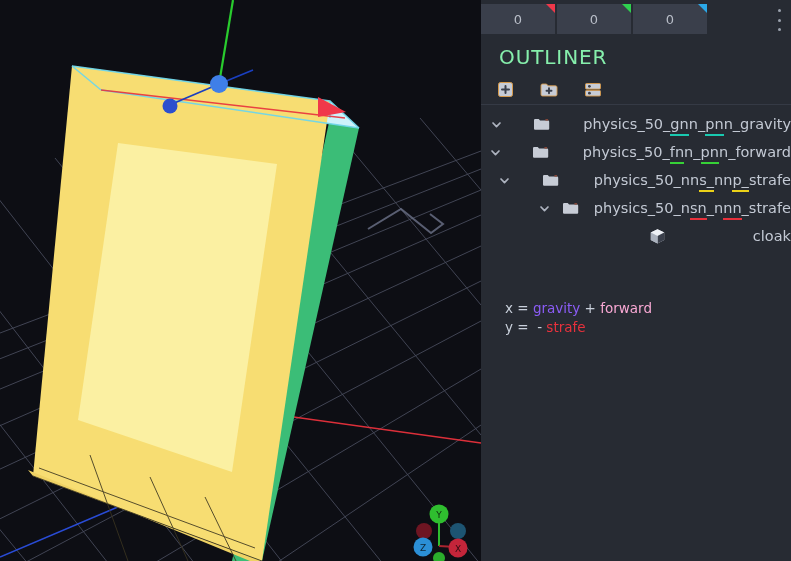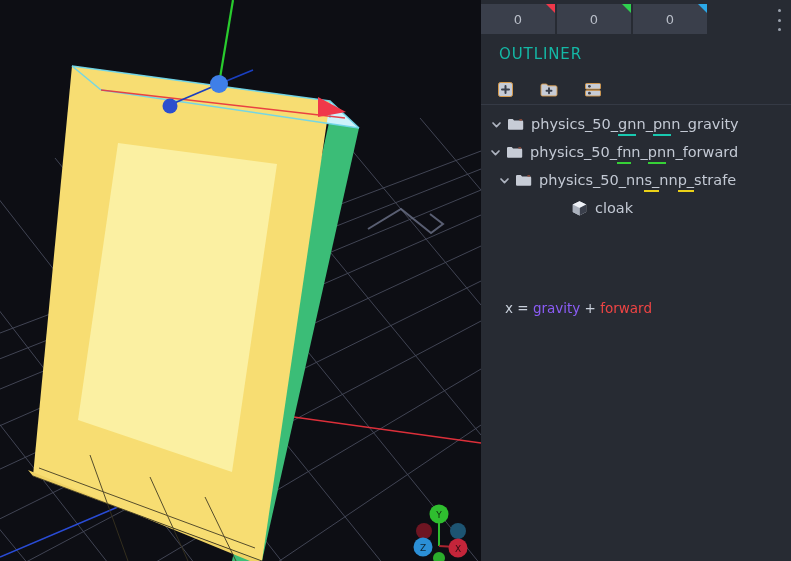--- a/index.html
+++ b/index.html
@@ -89,22 +89,22 @@
     display: block;
     width: 3px; height: 3px;
     border-radius: 50%;
     background: #9aa1ad;
   }
 
   
   #outliner-title {
     position: absolute;
     left: 18px; top: 45px;
-    color: #14b8a6;
-    font-size: 15px;
+    color: #86efac;
+    font-size: 20px;
     letter-spacing: 0.9px;
     font-family: "DejaVu Sans", sans-serif;
   }
 
   
   #outliner-toolbar {
     position: absolute;
     left: 12px; top: 78px;
     display: flex;
     gap: 20px;
@@ -130,20 +130,21 @@
     position: absolute;
     left: 0; top: 110px;
     width: 310px;
   }
   .tree-row {
     display: flex;
     align-items: center;
     height: 28px;
     cursor: pointer;
     white-space: nowrap;
+    justify-content: space-between;
   }
   .chev {
     width: 14px; height: 14px;
     margin-right: 3px;
     flex: none;
     display: flex;
     align-items: center;
     justify-content: center;
   }
   .ic {
@@ -364,30 +365,45 @@
           </svg>
         </span>
         <span class="ic">
           <svg width="17" height="15" viewBox="0 0 17 15">
             <path d="M1 3.2 a1.1 1.1 0 0 1 1.1 -1.1 h3.6 l1.4 1.5 h8.0 a1.1 1.1 0 0 1 1.1 1.1 v7.0 a1.1 1.1 0 0 1 -1.1 1.1 h-13 a1.1 1.1 0 0 1 -1.1 -1.1 z" fill="#c7ccd6"></path>
             <path d="M12.4 2.1 h2.7 v1.5 h-2.7 z" fill="#8c4a3a"></path>
           </svg>
         </span>
         <span class="node-label"><span>physics_50_nn</span><span class="mark" style="--mc: #ebd118;">s_</span><span>nn</span><span class="mark" style="--mc: #ebd118;">p_</span><span>strafe</span></span>
       </div>
+      <div class="tree-row" style="padding-left: 56px;">
+        <span class="chev">
+          <svg width="11" height="11" viewBox="0 0 11 11">
+            <path d="M2 4 L5.5 7.6 L9 4" stroke="#aeb4c0" stroke-width="1.7" fill="none" stroke-linecap="round" stroke-linejoin="round"></path>
+          </svg>
+        </span>
+        <span class="ic">
+          <svg width="17" height="15" viewBox="0 0 17 15">
+            <path d="M1 3.2 a1.1 1.1 0 0 1 1.1 -1.1 h3.6 l1.4 1.5 h8.0 a1.1 1.1 0 0 1 1.1 1.1 v7.0 a1.1 1.1 0 0 1 -1.1 1.1 h-13 a1.1 1.1 0 0 1 -1.1 -1.1 z" fill="#c7ccd6"></path>
+            <path d="M12.4 2.1 h2.7 v1.5 h-2.7 z" fill="#8c4a3a"></path>
+          </svg>
+        </span>
+        <span class="node-label"><span>physics_50_n</span><span class="mark" style="--mc: #e8313c;">sn</span><span>_n</span><span class="mark" style="--mc: #e8313c;">nn</span><span>_strafe</span></span>
+      </div>
       <div class="tree-row" style="padding-left: 72px;">
         <span class="chev"></span>
         <span class="ic">
           <svg width="17" height="17" viewBox="0 0 17 17">
             <path d="M8.5 1.3 L15.2 4.6 L15.2 12.0 L8.5 15.4 L1.8 12.0 L1.8 4.6 Z" fill="#d9dee7"></path>
             <path d="M8.5 1.3 L15.2 4.6 L8.5 8.0 L1.8 4.6 Z" fill="#eef1f6"></path>
             <path d="M8.5 8.0 L15.2 4.6 L15.2 12.0 L8.5 15.4 Z" fill="#3a3f4b"></path>
             <path d="M8.5 8.0 L8.5 15.4 L1.8 12.0 L1.8 4.6 Z" fill="#aab1bd"></path>
           </svg>
         </span>
         <span class="node-label"><span>cloak</span></span>
       </div>
     </div>
 </div>
 
 <div id="expr">
-    <div class="expr-line"><span style="color: rgb(200, 207, 218);">x = </span><span style="color: #8b5cf6;">gravity</span><span style="color: rgb(200, 207, 218);"> + </span><span style="color: #ef4444; margin-top: 36px;">forward</span></div>
+    <div class="expr-line"><span style="color: rgb(200, 207, 218);">x = </span><span style="color: #8b5cf6;">gravity</span><span style="color: rgb(200, 207, 218);"> + </span><span style="color: #f9a8d4; margin-top: 36px;">forward</span></div>
+    <div class="expr-line"><span style="color: rgb(200, 207, 218);">y =  - </span><span style="color: rgb(232, 49, 60);">strafe</span></div>
   </div>
 
 </body></html>

